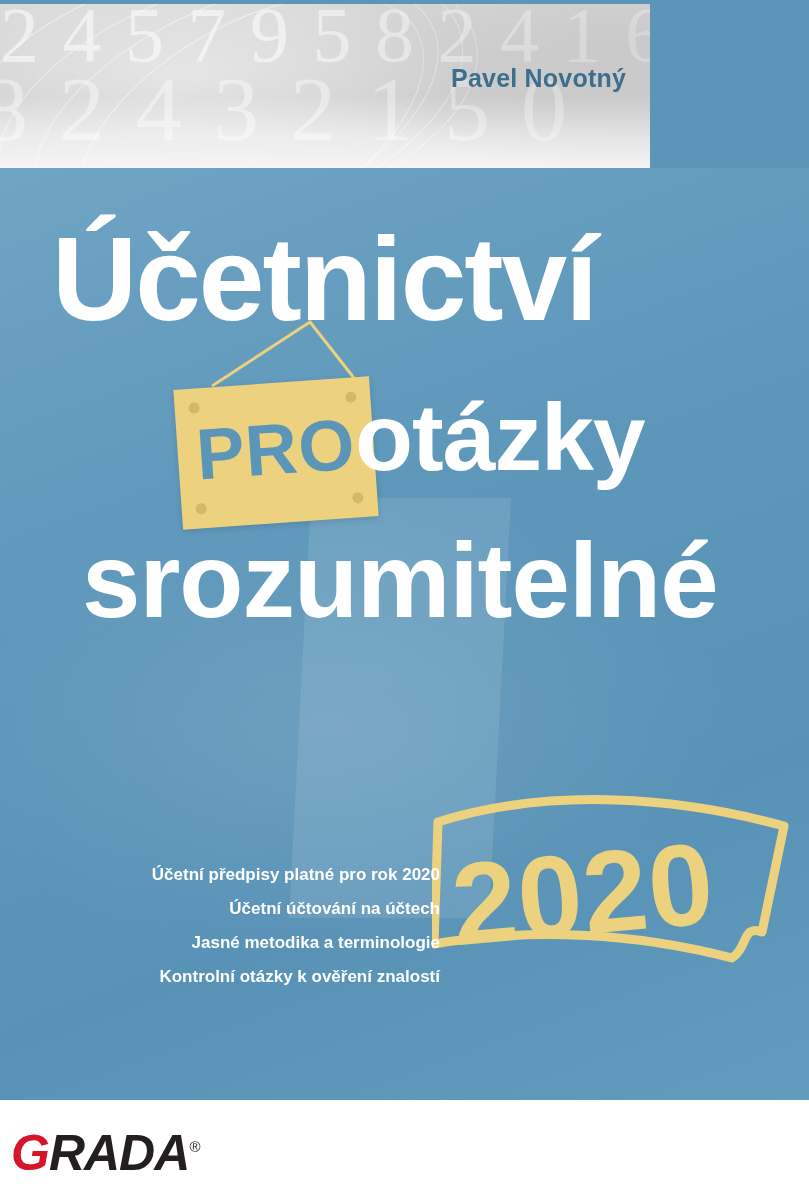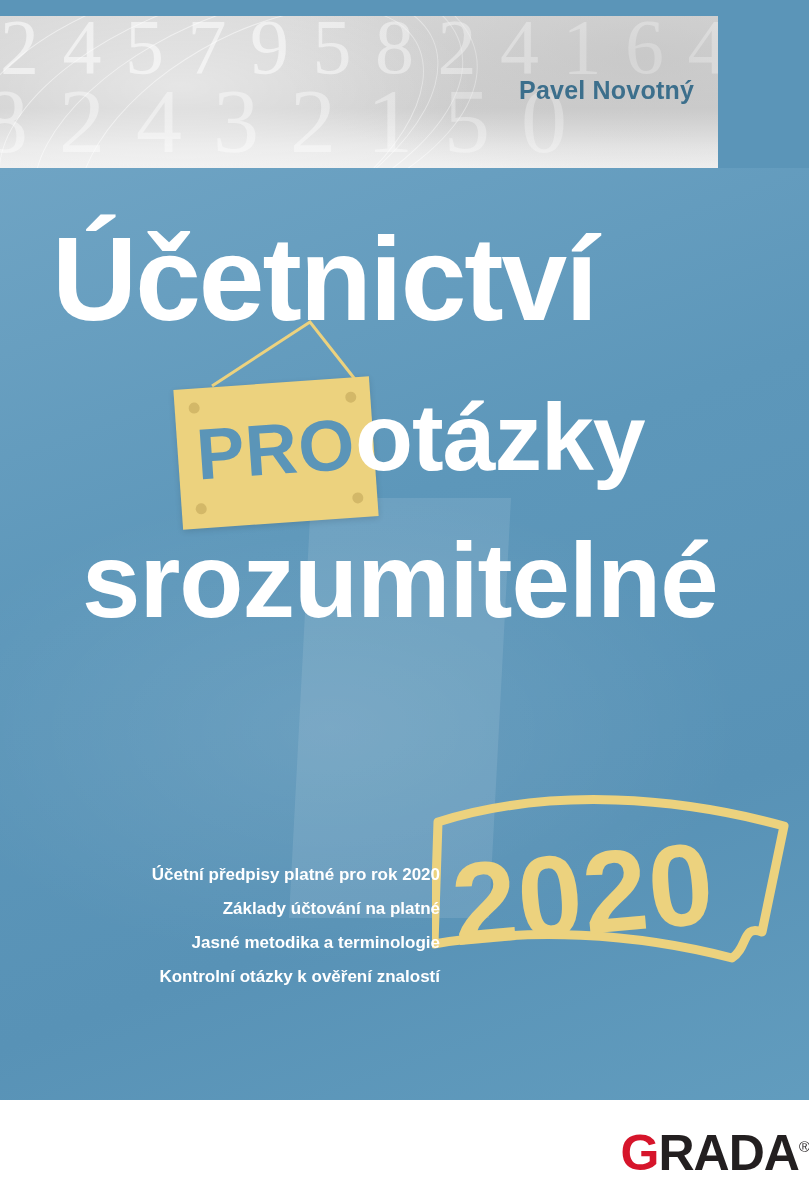--- a/index.html
+++ b/index.html
@@ -18,22 +18,22 @@
     position: relative;
     width: 809px;
     height: 1200px;
     overflow: hidden;
     background: #5b95b8;
   }
 
   
   .top-band {
     position: absolute;
-    top: 16px; left: 0;
-    width: 718px;
+    top: 4px; left: 0;
+    width: 650px;
     height: 168px;
     background: linear-gradient(180deg, #d8d8d8 0%, #cfcfcf 55%, #e9e9e9 78%, #f6f6f6 100%);
     overflow: hidden;
   }
   .top-band .numbers {
     position: absolute;
     left: 0; top: -8px;
     width: 809px;
     font-family: "Liberation Serif", serif;
     font-size: 78px;
@@ -224,28 +224,29 @@
 
   
   .bottom {
     position: absolute;
     top: 1100px; left: 0;
     width: 809px; height: 100px;
     background: #ffffff;
   }
   .logo {
     position: absolute;
-    left: 0; right: 0;
+    left: 11px; right: 0;
     top: 22px;
-    text-align: right;
+    text-align: left;
     font-size: 50px;
     line-height: 50px;
     font-weight: bold;
     color: #231f20;
     letter-spacing: -1px;
+    font-style: italic;
   }
   .logo .g { color: #d6152b; }
   .logo .reg {
     font-size: 15px;
     vertical-align: super;
     font-weight: normal;
   }
 </style>
 </head>
 <body>
@@ -288,21 +289,21 @@
 
     <div class="banner">
       <svg width="360" height="210" xmlns="http://www.w3.org/2000/svg">
         <path d="M6 40 C120 4, 250 16, 352 44 L330 150 C310 142, 316 166, 300 176 C200 150, 96 146, 2 162 Z" fill="none" stroke="#ecd27e" stroke-width="9" stroke-linejoin="round"></path>
       </svg>
       <div class="year">2020</div>
     </div>
 
     <div class="bullets">
       <div class="item">Účetní předpisy platné pro rok 2020</div>
-      <div class="item">Základy účtování na platné</div>
+      <div class="item">Účetní účtování na účtech</div>
       <div class="item">Jasné metodika a terminologie</div>
       <div class="item">Kontrolní otázky k ověření znalostí</div>
 
     </div>
   </div>
 
   <div class="bottom">
     <div class="logo"><span class="g">G</span><span>RADA</span><span class="reg">®</span></div>
   </div>
 

